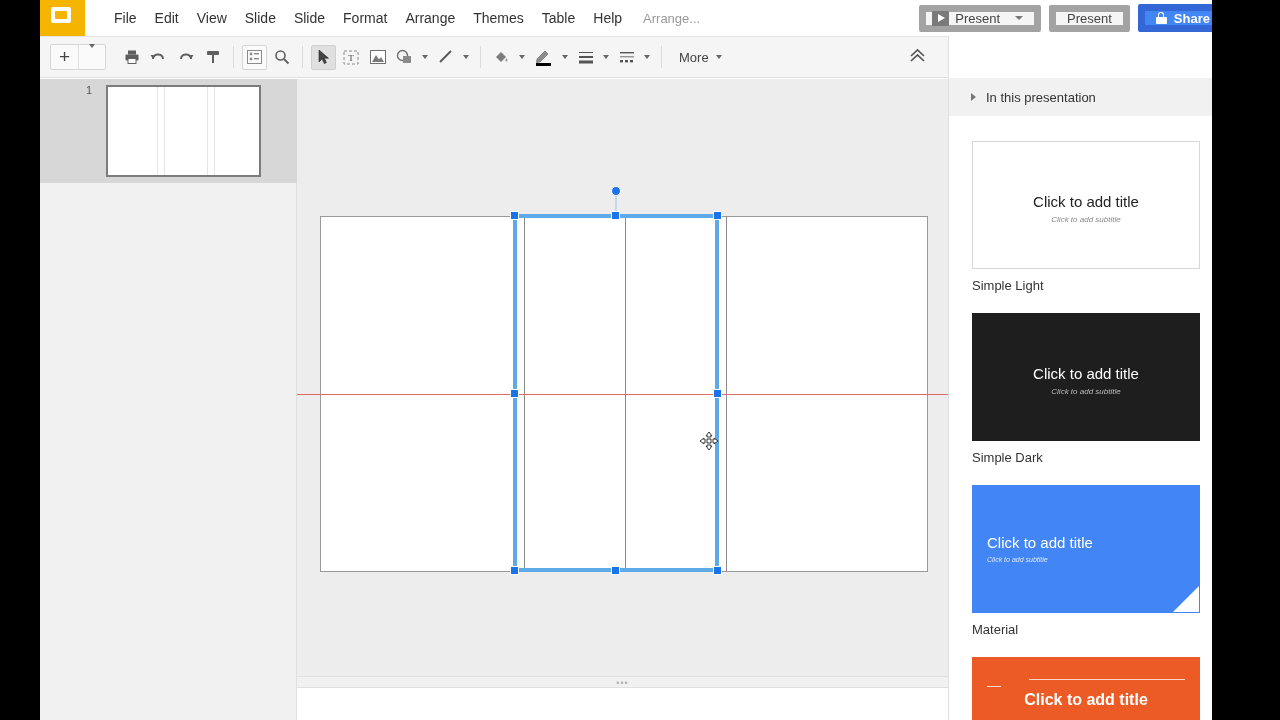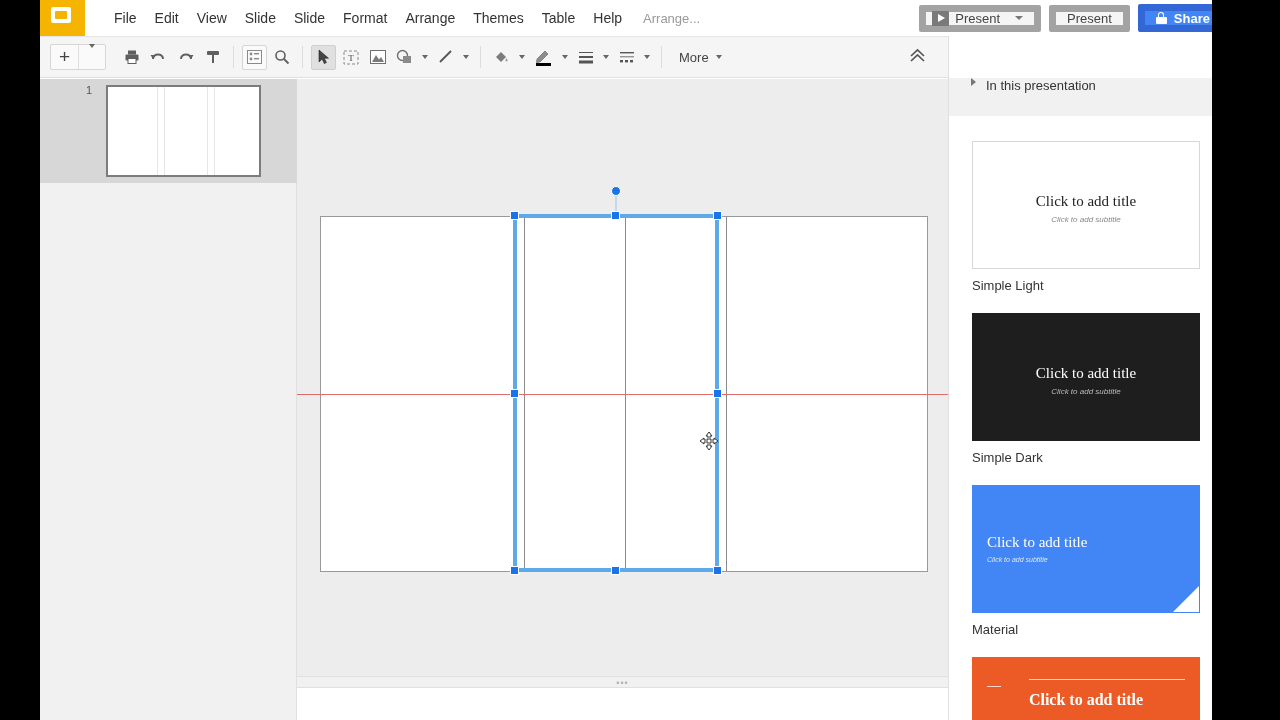--- a/index.html
+++ b/index.html
@@ -192,39 +192,39 @@
     position: absolute; left: 0; top: 0; width: 292px; height: 42px;
     background: #3c3c3c; color: #fff; display: flex; align-items: center;
   }
   .themes-title { font-size: 15px; font-weight: bold; margin-left: 23px; }
   .themes-close {
     position: absolute; right: 16px; top: 50%; transform: translateY(-50%);
     font-size: 17px; color: #fff; line-height: 1;
   }
   .section-row {
     position: absolute; left: 0; top: 42px; width: 291px; height: 38px;
-    background: #f1f1f1; display: flex; 
+    background: #f1f1f1; display: flex; align-items: center;
   }
   .tri {
     width: 0; height: 0; border-top: 4px solid transparent;
     border-bottom: 4px solid transparent; border-left: 5px solid #777;
     margin-left: 22px;
   }
   .section-label { font-size: 13px; color: #333; margin-left: 10px; }
   .themes-list {
     position: absolute; left: 0; top: 80px; width: 291px; height: 604px;
     overflow: hidden;
   }
   .theme-item { position: absolute; left: 23px; width: 228px; }
   .theme-card {
     width: 228px; height: 128px; border: 1px solid #d8d8d8;
     position: relative; overflow: hidden;
   }
   .theme-name { font-size: 13px; color: #333; margin-top: 9px; }
-  .tc-title { position: absolute; width: 100%; text-align: center; font-family: Liberation Serif, serif; }
+  .tc-title { position: absolute; width: 100%; text-align: center; }
   .tc-sub { position: absolute; width: 100%; text-align: center; font-style: italic; }
   .fold {
     position: absolute; right: 0; bottom: 0; width: 0; height: 0;
     border-left: 26px solid transparent; border-bottom: 26px solid #fff;
   }
   .tc-rule {
     position: absolute; height: 1px; background: rgba(255,255,255,.75);
   }
   .panel-scrollbar {
     position: absolute; right: 1px; top: 44px; width: 8px; height: 170px;

